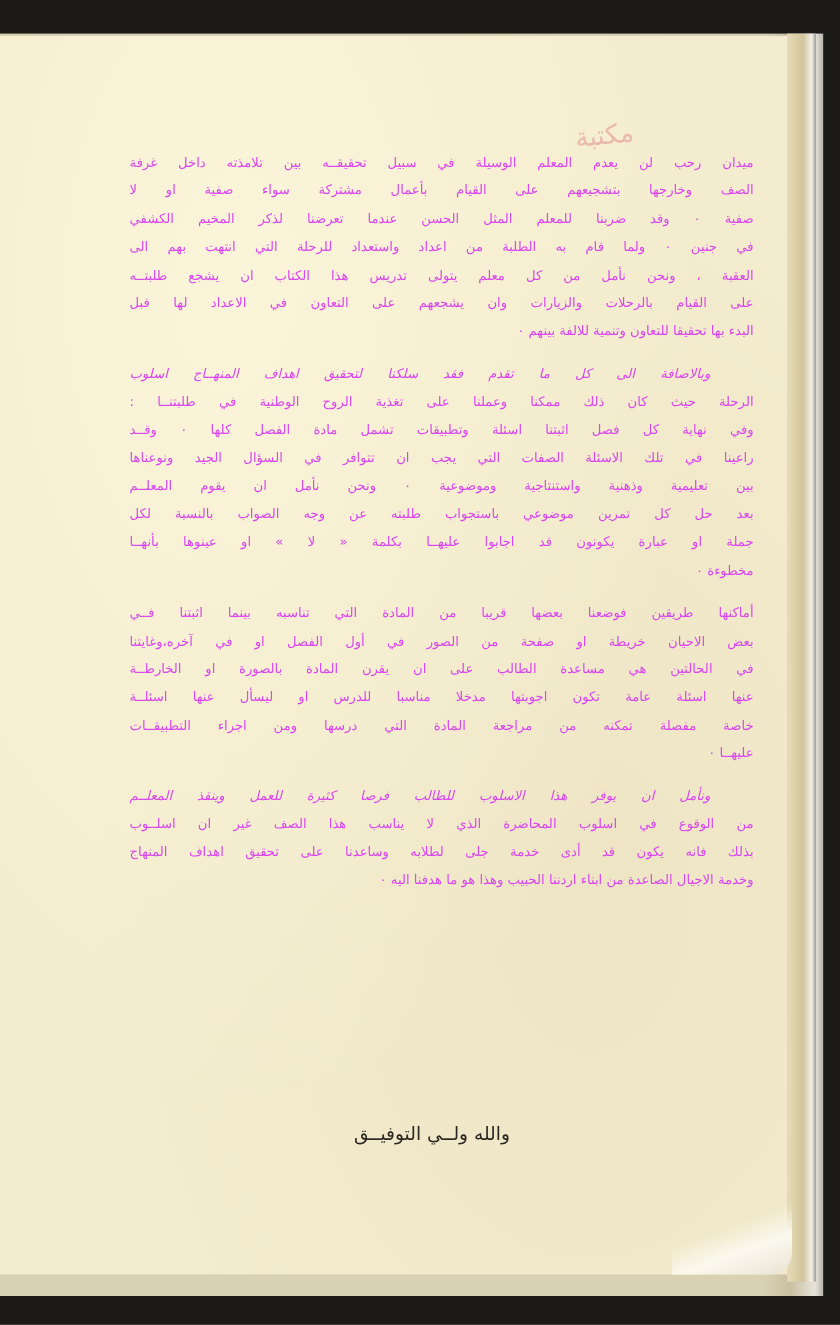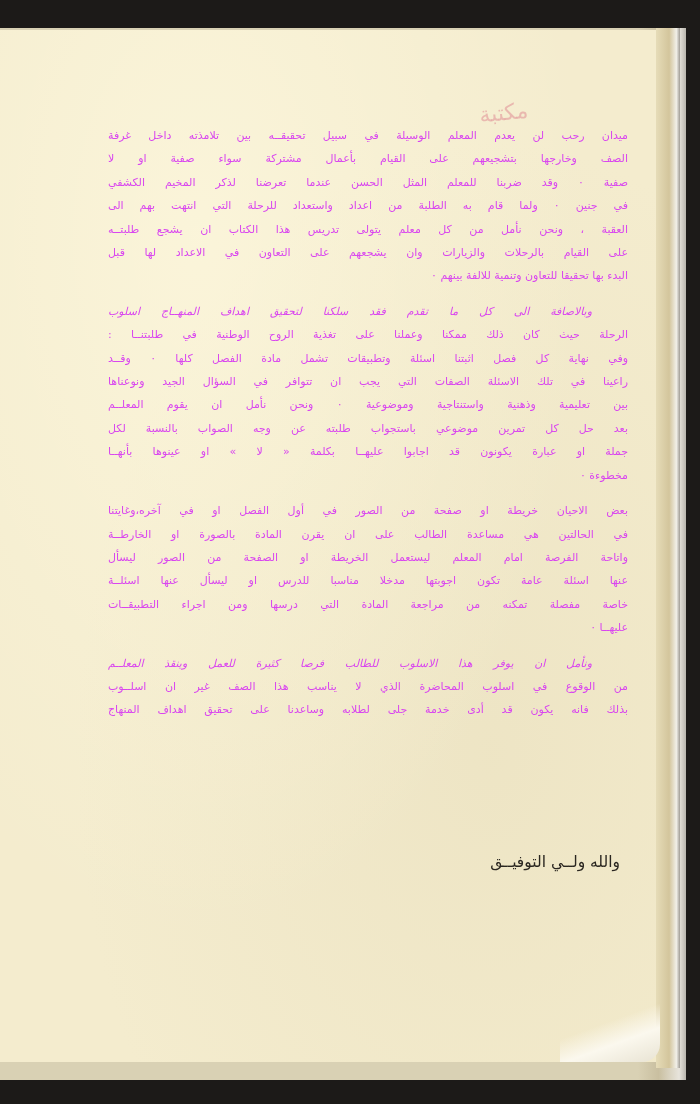--- a/index.html
+++ b/index.html
@@ -40,22 +40,22 @@
     position: absolute; left: 108px; top: 124px; width: 520px;
     direction: rtl; text-align: justify; text-align-last: right;
     color: #d946ef;
     font-size: 11px; line-height: 23.4px;
   }
   .para { margin: 0 0 12px 0; }
   .line { display: block; text-align: justify; text-align-last: justify; white-space: nowrap; }
   .line.last { text-align-last: right; }
   .indent { padding-right: 36px; font-style: italic; }
   .signature {
-    position: absolute; left: 100px; top: 853px; width: 520px;
-    direction: rtl; 
+    position: absolute; left: 100px; top: 936px; width: 520px;
+    direction: rtl; text-align: center;
     color: #2a2620; font-size: 15.5px;
   }
 </style>
 </head>
 <body>
 
 <div class="backing-sheet"></div>
 <div class="page-edge"></div>
 <div class="page"></div>
 <div class="corner-curl"></div>
@@ -76,27 +76,28 @@
     <span class="line indent">وبالاصافة الى كل ما تقدم فقد سلكنا لتحقيق اهداف المنهــاج اسلوب</span>
     <span class="line">الرحلة حيث كان ذلك ممكنا وعملنا على تغذية الروح الوطنية في طلبتنــا :</span>
     <span class="line">وفي نهاية كل فصل اثبتنا اسئلة وتطبيقات تشمل مادة الفصل كلها ٠ وقــد</span>
     <span class="line">راعينا في تلك الاسئلة الصفات التي يجب ان تتوافر في السؤال الجيد ونوعناها</span>
     <span class="line">بين تعليمية وذهنية واستنتاجية وموضوعية ٠ ونحن نأمل ان يقوم المعلــم</span>
     <span class="line">بعد حل كل تمرين موضوعي باستجواب طلبته عن وجه الصواب بالنسبة لكل</span>
     <span class="line">جملة او عبارة يكونون قد اجابوا عليهــا بكلمة « لا » او عينوها بأنهــا</span>
     <span class="line last">مخطوءة ٠</span>
   </div>
   <div class="para">
+    <span class="line">أماكنها طريقين فوضعنا بعضها قريبا من المادة التي تناسبه بينما اثبتنا فــي</span>
     <span class="line">بعض الاحيان خريطة او صفحة من الصور في أول الفصل او في آخره،وغايتنا</span>
     <span class="line">في الحالتين هي مساعدة الطالب على ان يقرن المادة بالصورة او الخارطــة</span>
-    <span class="line">واتاحة الفرصة امام المعلم ليستعمل الخريطة او الصفحة من الصور ليسأل</span>
     <span class="line">عنها اسئلة عامة تكون اجوبتها مدخلا مناسبا للدرس او ليسأل عنها اسئلــة</span>
     <span class="line">خاصة مفصلة تمكنه من مراجعة المادة التي درسها ومن اجراء التطبيقــات</span>
     <span class="line last">عليهــا ٠</span>
   </div>
   <div class="para">
     <span class="line indent">ونأمل ان يوفر هذا الاسلوب للطالب فرصا كثيرة للعمل وينقذ المعلــم</span>
     <span class="line">من الوقوع في اسلوب المحاضرة الذي لا يناسب هذا الصف غير ان اسلــوب</span>
     <span class="line">بذلك فانه يكون قد أدى خدمة جلى لطلابه وساعدنا على تحقيق اهداف المنهاج</span>
+    <span class="line last">وخدمة الاجيال الصاعدة من ابناء اردننا الحبيب وهذا هو ما هدفنا اليه ٠</span>
   </div>
 </div>
 
 <div class="signature">والله ولــي التوفيــق</div>
 
 </body></html>

